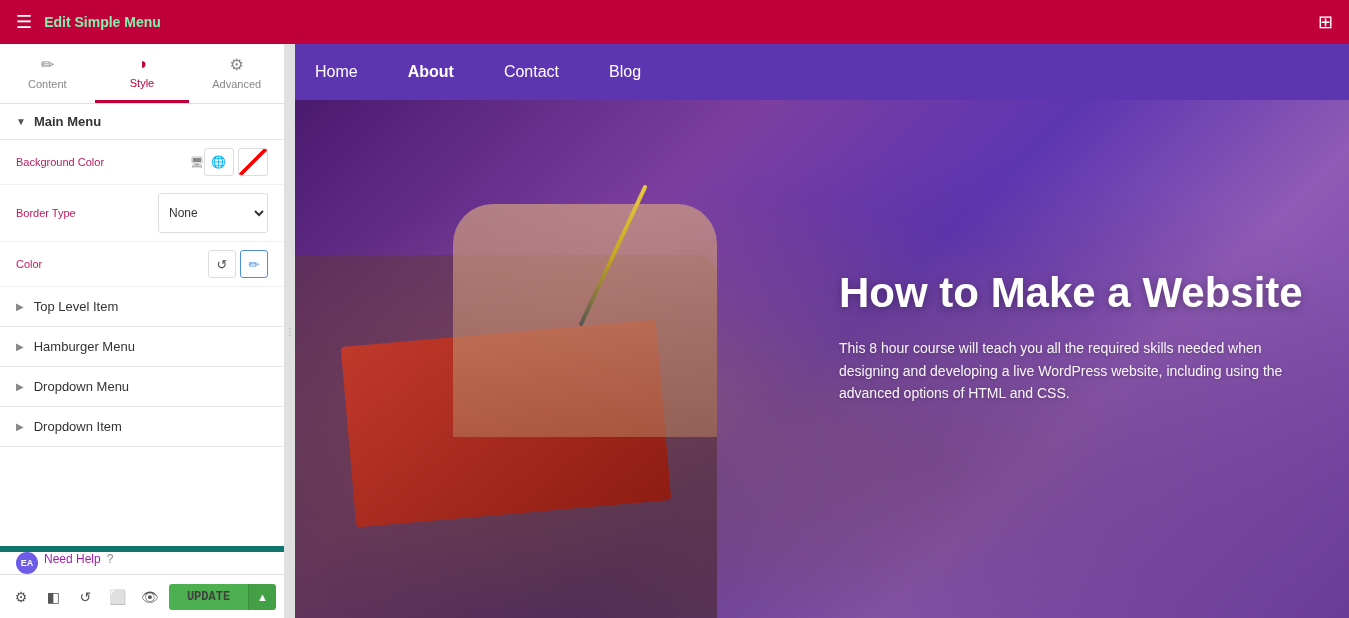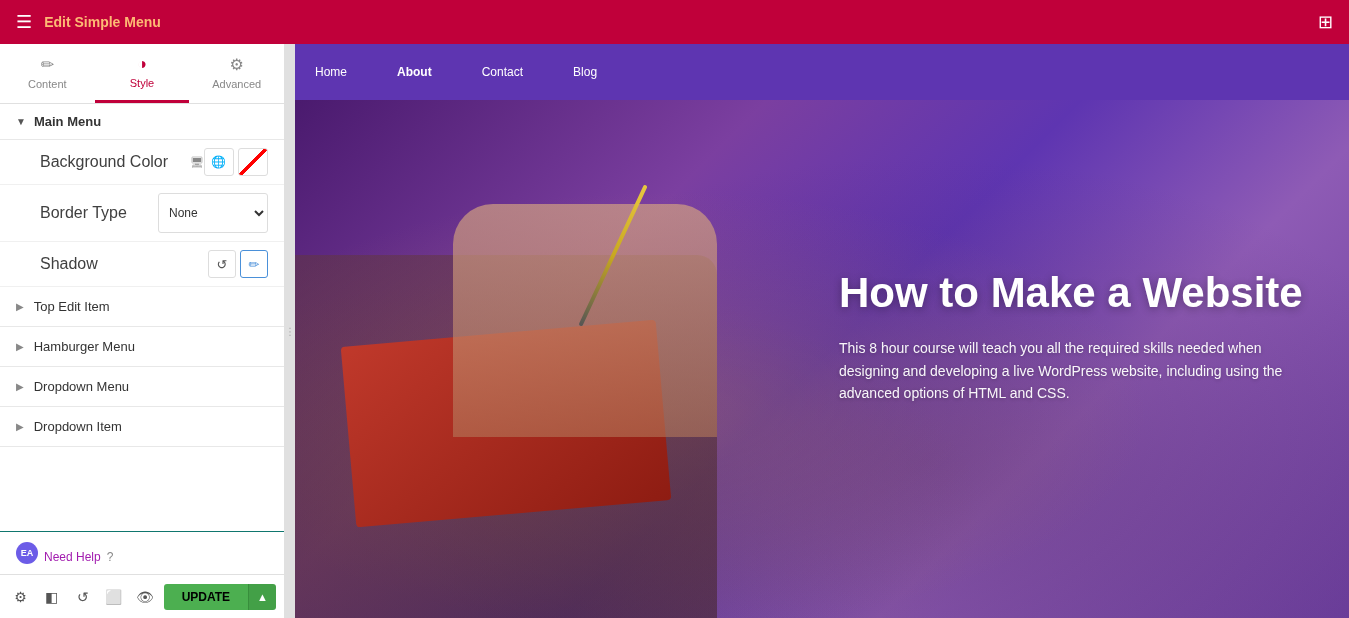--- a/index.html
+++ b/index.html
@@ -9,21 +9,21 @@
     .top-bar {
       height: 44px;
       background: #c0003a;
       display: flex;
       align-items: center;
       justify-content: space-between;
       padding: 0 16px;
       flex-shrink: 0;
     }
     .top-bar-left { display: flex; align-items: center; gap: 12px; }
-    .top-bar-title { color: #fdba74; font-size: 14px; font-weight: bold; }
+    .top-bar-title { color: #86efac; font-size: 14px; font-weight: bold; }
     .hamburger-icon { color: #fff; font-size: 18px; cursor: pointer; }
     .grid-icon { color: #fff; font-size: 18px; cursor: pointer; }
 
     
     .main-layout {
       display: flex;
       flex: 1;
       overflow: hidden;
     }
 
@@ -86,24 +86,23 @@
 
     
     .form-row {
       display: flex;
       align-items: center;
       padding: 8px 16px;
       border-bottom: 1px solid #f0f0f0;
       min-height: 40px;
     }
     .form-label {
-      font-size: 16px;
-      color: #404040;
+      font-size: 11px;
+      color: #be185d;
       flex: 1;
-      margin-left: 24px;
     }
     .form-controls {
       display: flex;
       align-items: center;
       gap: 4px;
     }
 
     
     .color-btn {
       width: 30px;
@@ -161,24 +160,24 @@
       border-bottom: 1px solid #e8e8e8;
       cursor: pointer;
       font-size: 13px;
       color: #333;
       font-weight: 500;
     }
     .acc-chevron { font-size: 10px; color: #888; }
 
     
     .panel-footer {
-      border-top: 1px solid #0f766e;
-      padding: 10px 16px;
-      display: flex;
-      align-items: flex-end;
+      border-top: 6px solid #0f766e;
+      padding: 0 16px;
+      display: flex;
+      align-items: flex-start;
       gap: 6px;
       background: #fff;
       flex-shrink: 0;
     }
     .ea-badge {
       width: 22px;
       height: 22px;
       background: #6c5ce7;
       border-radius: 50%;
       display: flex;
@@ -212,27 +211,28 @@
       color: #555;
       cursor: pointer;
       border-radius: 3px;
     }
     .update-btn-group {
       display: flex;
       margin-left: auto;
     }
     .update-btn {
       background: #4caf50;
-      color: #000000;
+      color: #404040;
       border: none;
       padding: 6px 18px;
       font-size: 12px;
       font-weight: bold;
       cursor: pointer;
       border-radius: 3px 0 0 3px;
+      font-family: Liberation Mono, monospace;
     }
     .update-arrow-btn {
       background: #43a047;
       color: #fff;
       border: none;
       padding: 6px 8px;
       font-size: 11px;
       cursor: pointer;
       border-radius: 0 3px 3px 0;
       border-left: 1px solid #388e3c;
@@ -265,21 +265,21 @@
       background: #5e35b1;
       height: 56px;
       display: flex;
       align-items: center;
       padding: 0 20px;
       gap: 50px;
       flex-shrink: 0;
     }
     .nav-item {
       color: #fff;
-      font-size: 12px;
+      font-size: 16px;
       cursor: pointer;
       font-weight: 500;
     }
     .nav-item.active { font-weight: bold; }
 
     
     .hero-section {
       flex: 1;
       position: relative;
       overflow: hidden;
@@ -427,30 +427,30 @@
             <option>None</option>
             <option>Solid</option>
             <option>Dashed</option>
             <option>Dotted</option>
             <option>Double</option>
           </select>
         </div>
       </div>
 
       <div class="form-row">
-        <span class="form-label">Shadow</span>
+        <span class="form-label">Color</span>
         <div class="form-controls">
           <button class="icon-btn">↺</button>
           <button class="icon-btn blue">✏</button>
         </div>
       </div>
 
       <div class="accordion-item">
         <span class="acc-chevron">▶</span>
-        <span>Top Edit Item</span>
+        <span>Top Level Item</span>
       </div>
       <div class="accordion-item">
         <span class="acc-chevron">▶</span>
         <span>Hamburger Menu</span>
       </div>
       <div class="accordion-item">
         <span class="acc-chevron">▶</span>
         <span>Dropdown Menu</span>
       </div>
       <div class="accordion-item">

